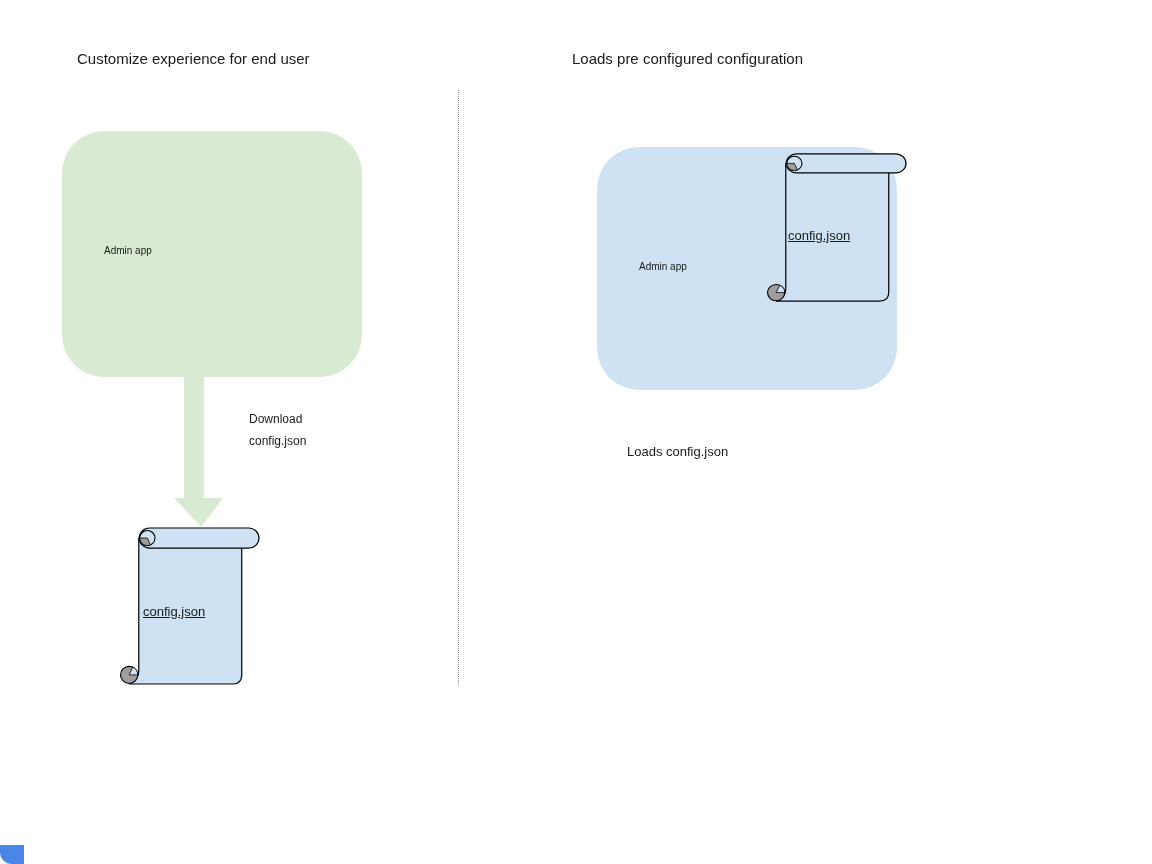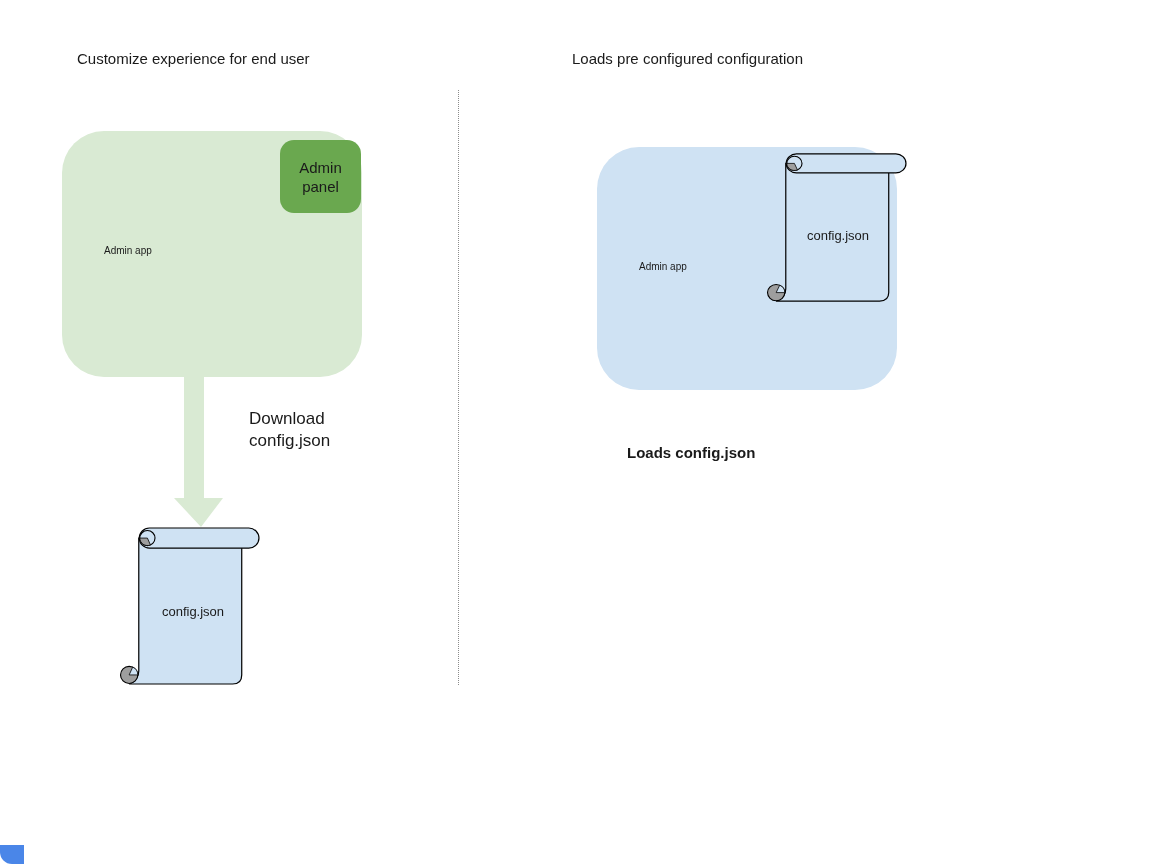--- a/index.html
+++ b/index.html
@@ -25,27 +25,27 @@
     display:flex;align-items:center;justify-content:center;
     text-align:center;
   }
   .panel-label{
     font-size:15px;line-height:19px;width:62px;
   }
   .box-label{
     font-size:10px;text-align:left;margin-left:42px;
   }
   .file-label{
-    font-size:13px;text-align:center;
+    font-size:13px;text-align:left;text-decoration:underline;
   }
   .arrow-caption{
-    font-size:17px;line-height:22px;width:100px;
+    font-size:12px;line-height:22px;width:100px;
   }
   .caption{
-    font-size:15px;white-space:nowrap;font-weight:bold;
+    font-size:13px;white-space:nowrap;
   }
   .divider{
     width:0;border-left:1px dotted #8c8c8c;
   }
   svg{display:block;overflow:visible;}
 </style>
 </head>
 <body>
 
 <div class="canvas">
@@ -64,23 +64,20 @@
   </svg>
 
   <div class="abs section-title" style="left:77px;top:50px;">Customize experience for end user</div>
   <div class="abs section-title" style="left:572px;top:50px;">Loads pre configured configuration</div>
 
   <div class="abs divider" style="left: 458px; top: 90px; height: 595px; border-left-color: rgb(140, 140, 140);"></div>
 
   <div class="abs app-box" style="left: 62px; top: 131px; width: 300px; height: 246px; background-color: rgb(217, 234, 211);"></div>
   <div class="abs box-label" style="left:62px;top:245px;width:300px;">Admin app</div>
 
-  <div class="abs panel-box" style="left: 280px; top: 140px; width: 81px; height: 73px; background-color: rgb(106, 168, 79);">
-    <div class="panel-label">Admin panel</div>
-  </div>
 
   <svg class="abs" style="left:174px;top:377px;" width="52" height="151" viewBox="0 0 52 151">
     <polygon points="10,0 30,0 30,121 49,121 27,150 0,121 10,121" fill="#d9ead3"></polygon>
   </svg>
   <div class="abs arrow-caption" style="left:249px;top:408px;">Download config.json</div>
 
   <svg class="abs" style="left:119px;top:526px;" width="142" height="161" viewBox="0 0 140 160" preserveAspectRatio="none">
     <use href="#scroll-shape"></use>
   </svg>
   <div class="abs file-label" style="left:143px;top:604px;width:100px;">config.json</div>

